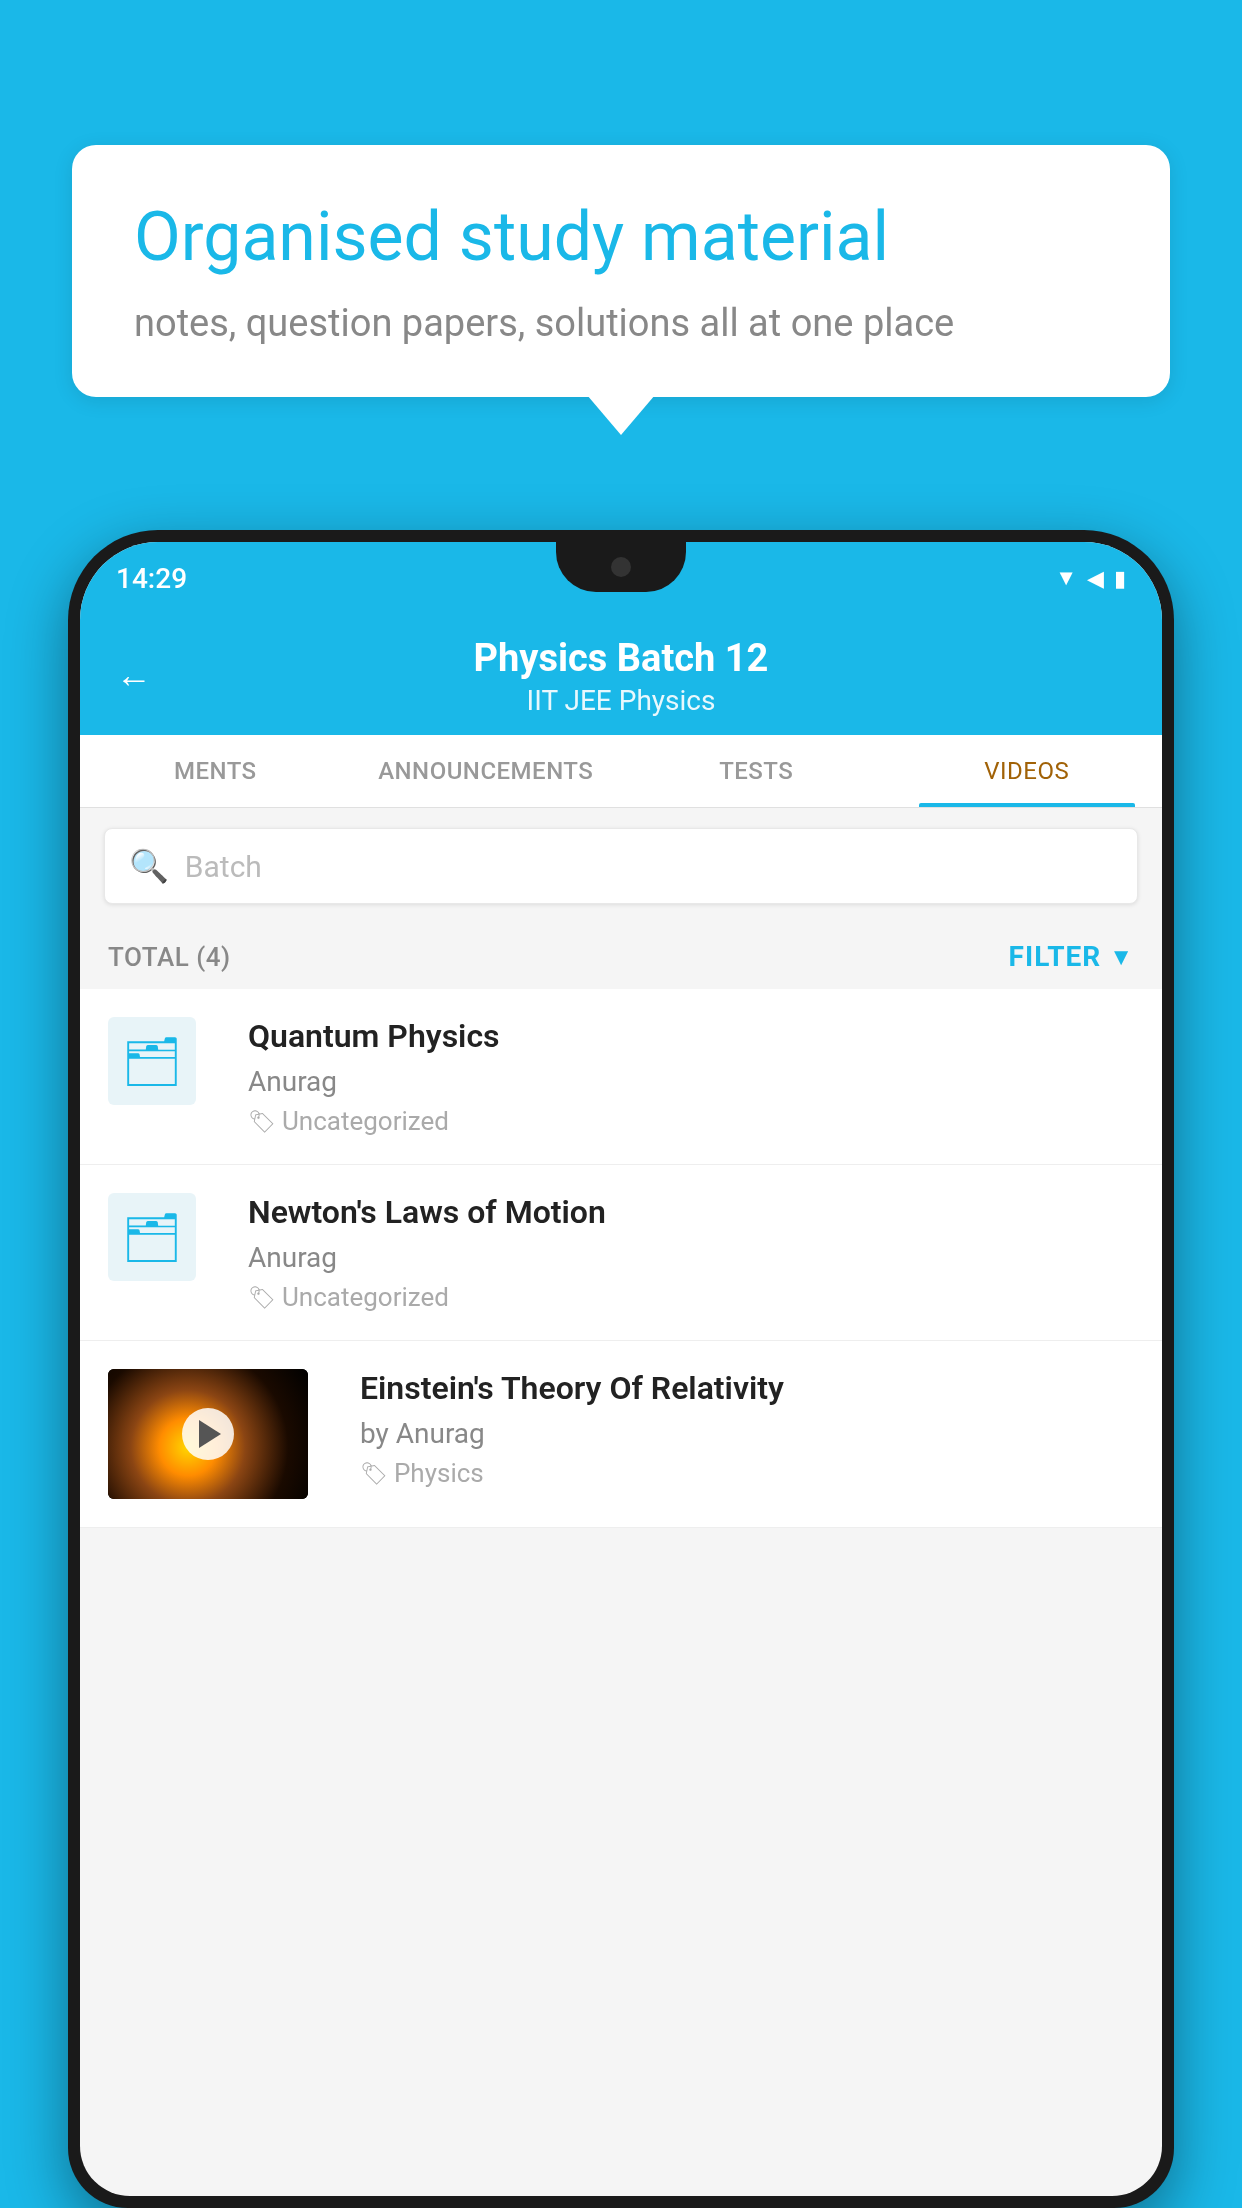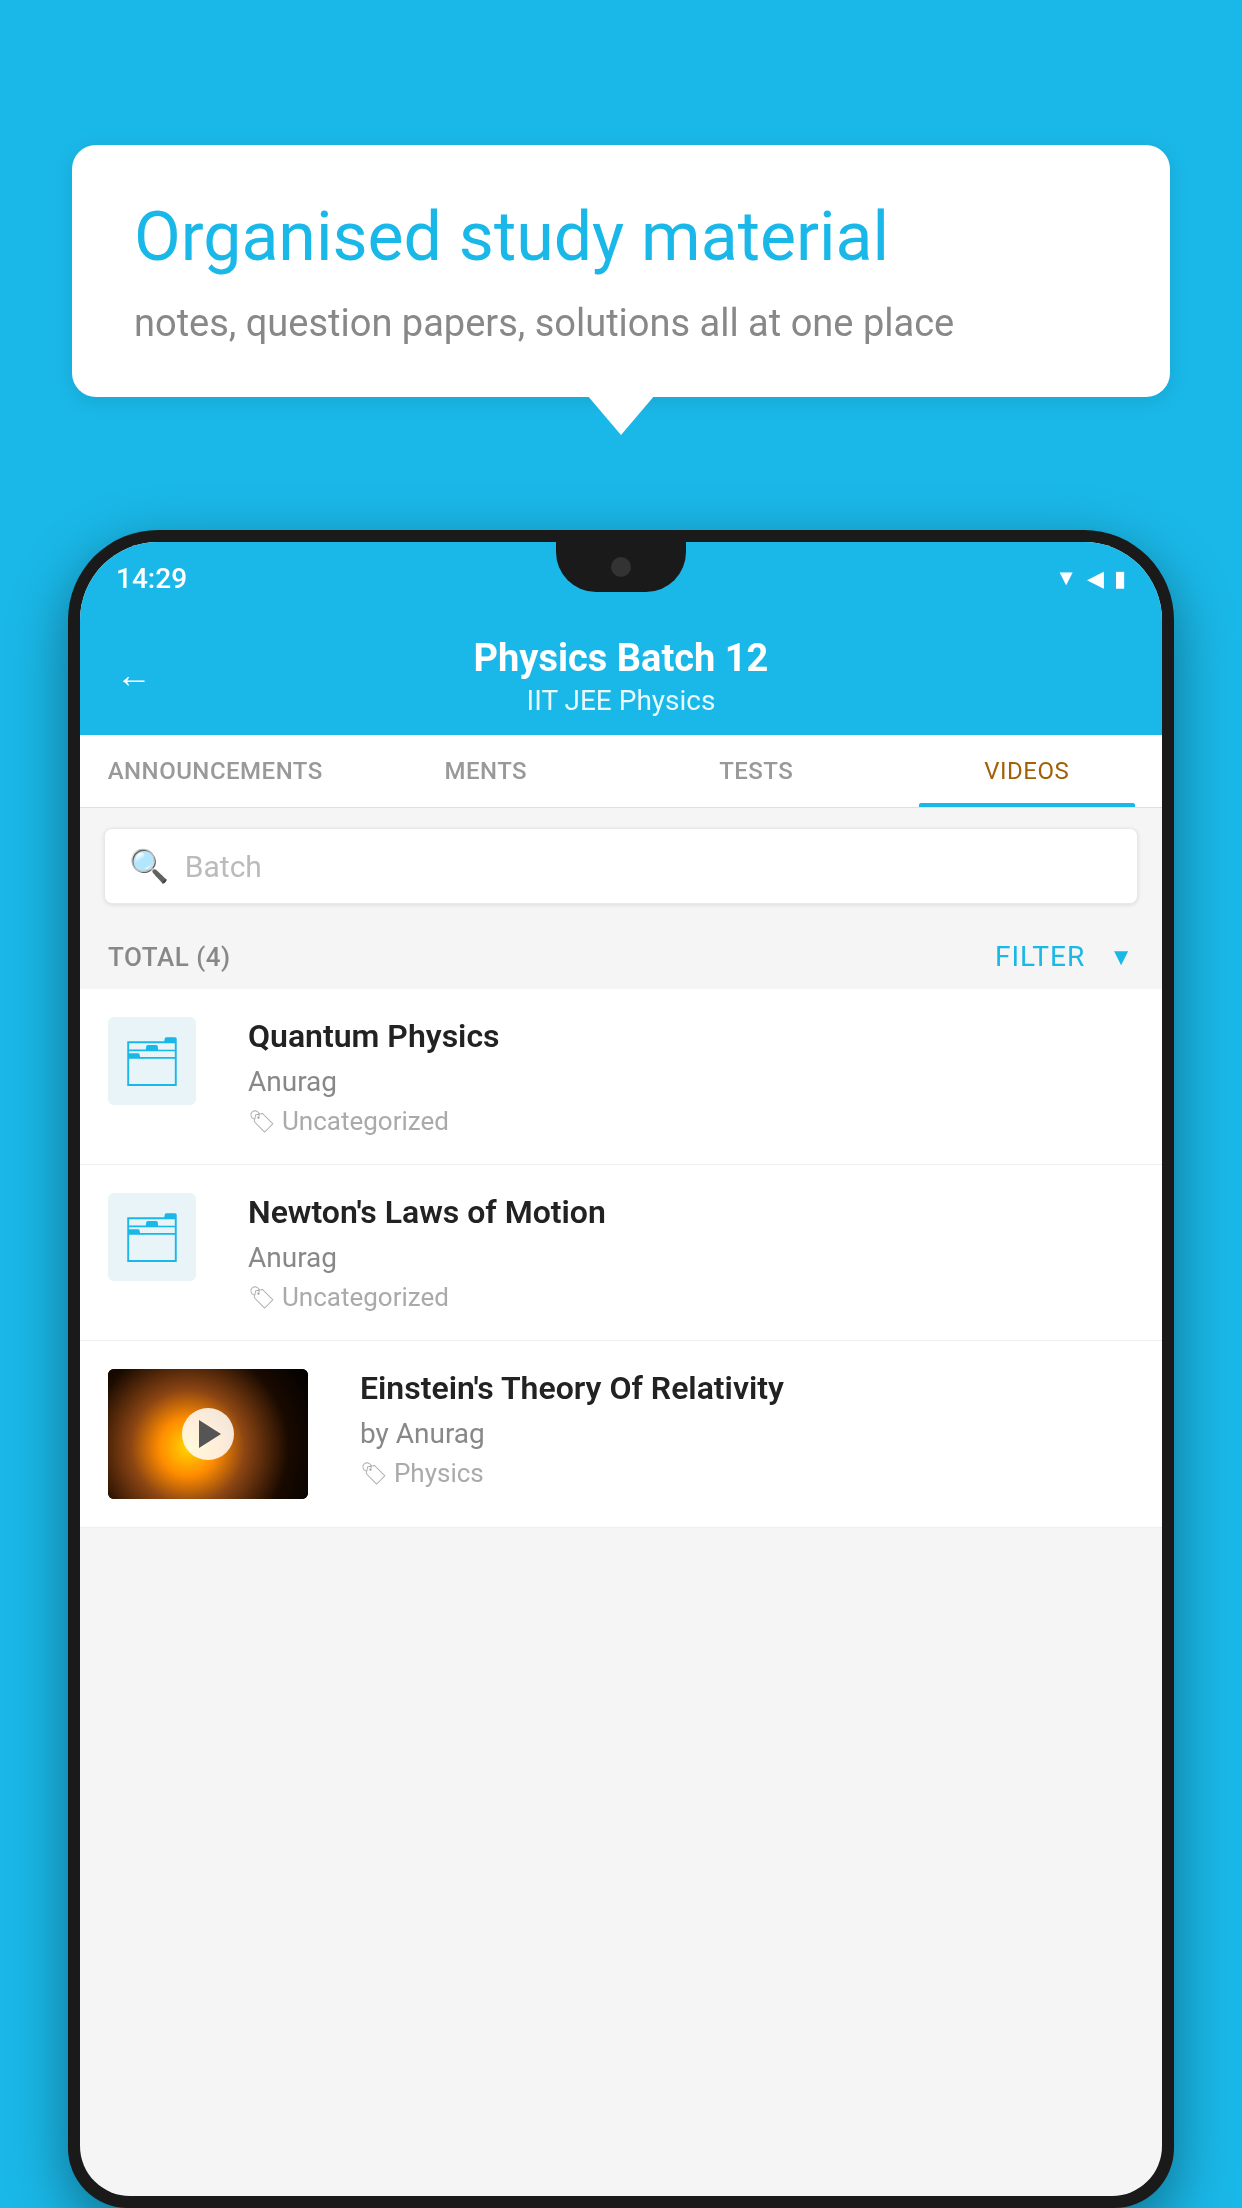--- a/index.html
+++ b/index.html
@@ -226,25 +226,25 @@
     .total-label {
       color: #888;
       font-size: 26px;
       font-weight: 500;
       letter-spacing: 0.5px;
     }
 
     .filter-btn {
       color: #1ab8e8;
       font-size: 28px;
-      font-weight: 400;
+      font-weight: 700;
       letter-spacing: 1px;
       display: flex;
       align-items: center;
-      gap: 24px;
+      gap: 8px;
     }
 
     .filter-icon {
       font-size: 24px;
     }
 
     
     .video-list {
       background: white;
     }
@@ -368,24 +368,24 @@
     </div>
 
     <div class="app-header">
       <div class="back-btn">←</div>
       <div class="header-title">Physics Batch 12</div>
       <div class="header-subtitle">IIT JEE   Physics</div>
     </div>
 
     <div class="tabs">
       <div class="tab">
+        <span>MENTS</span>
+      </div>
+      <div class="tab">
         <span>ANNOUNCEMENTS</span>
-      </div>
-      <div class="tab">
-        <span>MENTS</span>
       </div>
       <div class="tab">
         <span>TESTS</span>
       </div>
       <div class="tab active">
         <span>VIDEOS</span>
       </div>
     </div>
 
     <div class="search-bar">

